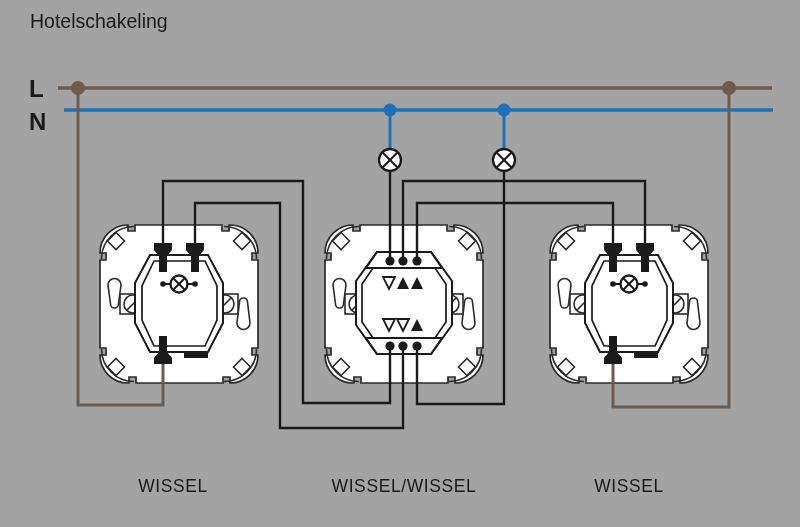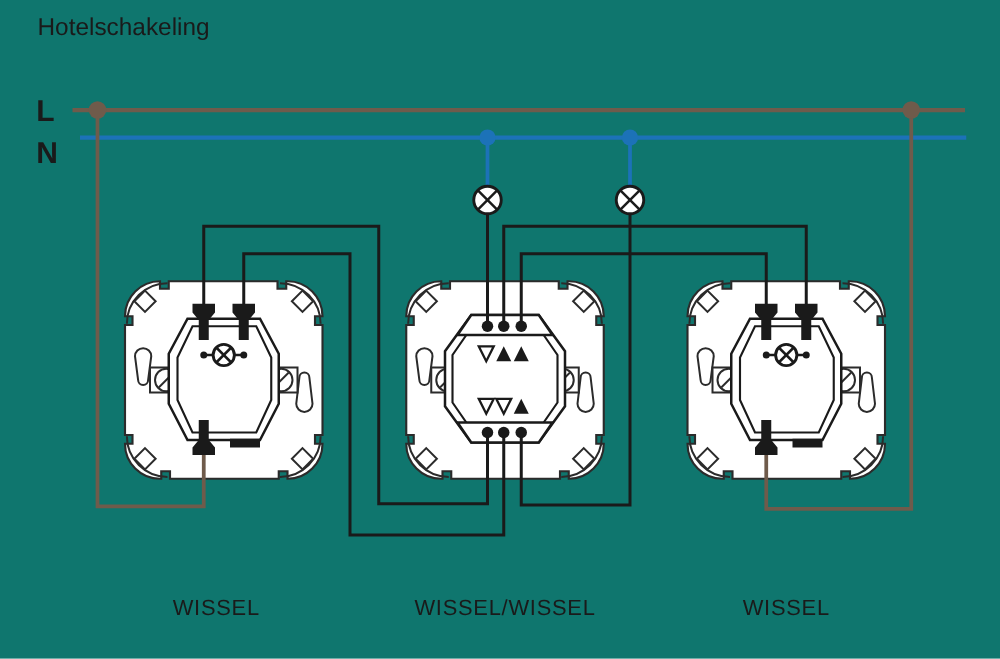--- a/index.html
+++ b/index.html
@@ -1,16 +1,16 @@
 <!DOCTYPE html>
 <html><head>
 <meta charset="utf-8">
 <style>
   html,body { margin:0; padding:0; background:#ffffff; }
-  #stage { position:relative; width:800px; height:527px; background:#0f766e; overflow:hidden; }
+  #stage { position:relative; width:800px; height:527px; background:#a3a3a3; overflow:hidden; }
   svg { display:block; }
   text { font-family:"Liberation Sans","DejaVu Sans",sans-serif; fill:#1a1a1a; }
   .title-text { font-size:19.5px; }
   .rail-label { font-size:24px; font-weight:bold; }
   .sw-label { font-size:17.5px; letter-spacing:0.6px; text-anchor:middle; }
   .rail   { fill:none; stroke-width:3.4; }
   .branch { fill:none; stroke-width:3; }
   .ndrop  { fill:none; stroke-width:3; }
   .jdot   { stroke:none; }
   .wire-k { fill:none; stroke:#1a1a1a; stroke-width:2.4; }

